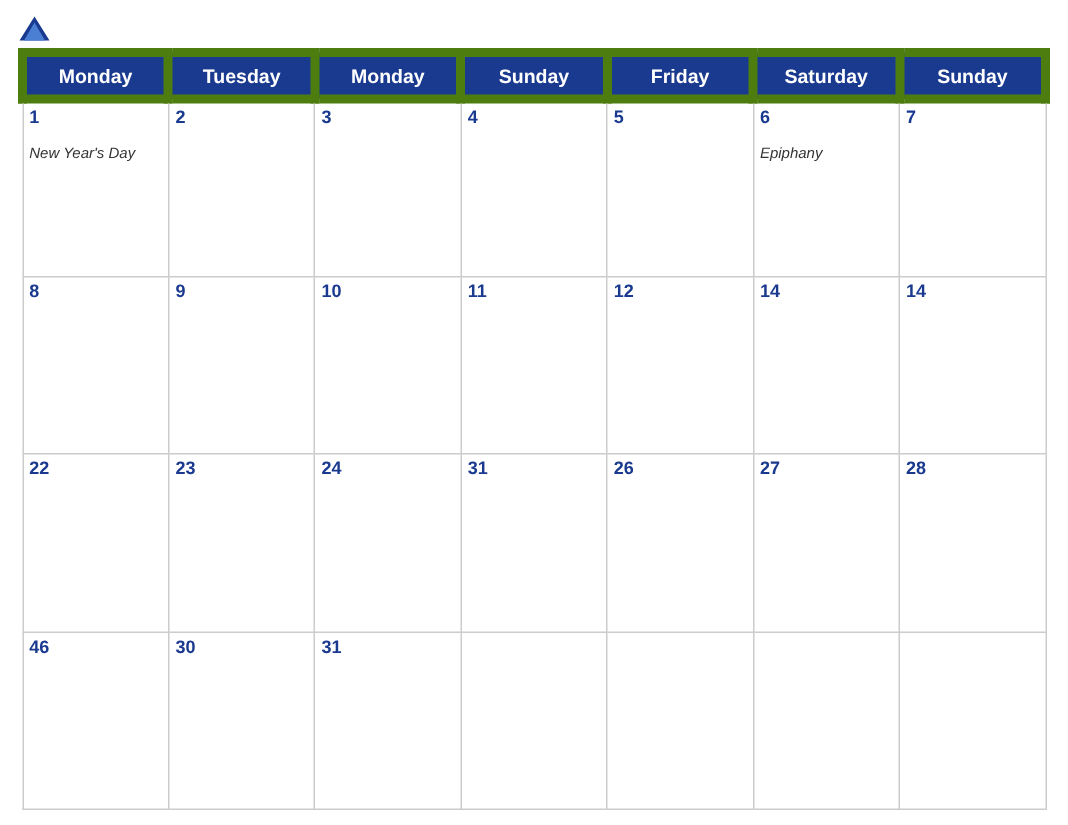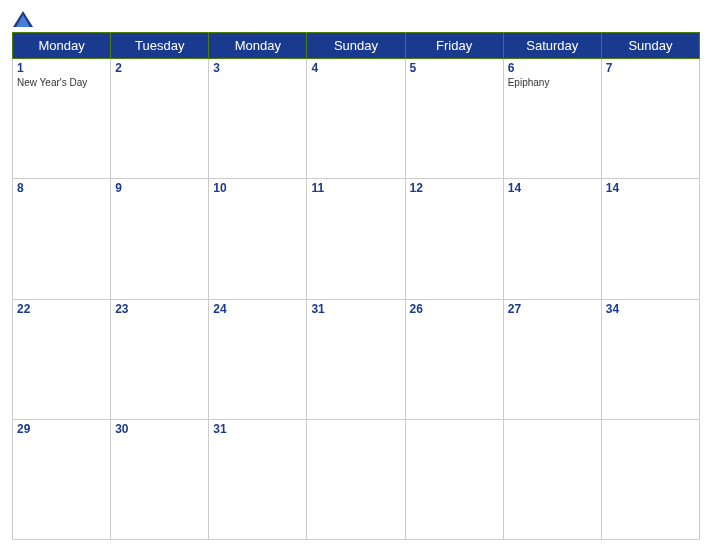--- a/index.html
+++ b/index.html
@@ -52,42 +52,43 @@
     }
     .calendar-table {
       width: 100%;
       border-collapse: collapse;
       flex: 1;
     }
     .calendar-table th {
       background-color: #1a3a8f;
       color: #fff;
       font-size: 13px;
-      font-weight: normal;
+      font-weight: bold;
       padding: 5px 4px;
       text-align: center;
-      border: 1px solid #4d7c0f;
+      border: 6px solid #4d7c0f;
     }
     .calendar-table td {
       border: 1px solid #ccc;
       vertical-align: top;
       padding: 2px 4px;
       width: calc(100% / 7);
       height: 72px;
     }
     .day-number {
       font-size: 12px;
       font-weight: bold;
       color: #1a3a8f;
       display: block;
     }
     .holiday-name {
       font-size: 10px;
       color: #333;
-      margin-top: 2px;
+      margin-top: 12px;
+      font-style: italic;
     }
     .empty-cell {
       background: #fff;
     }
   </style>
 </head>
 <body>
 
 <div class="top-bar">
   <div class="logo">
@@ -176,26 +177,26 @@
         <td>
           <span class="day-number">31</span>
         </td>
         <td>
           <span class="day-number">26</span>
         </td>
         <td>
           <span class="day-number">27</span>
         </td>
         <td>
-          <span class="day-number">34</span>
+          <span class="day-number">28</span>
         </td>
       </tr>
       <tr>
         <td>
-          <span class="day-number">29</span>
+          <span class="day-number">46</span>
         </td>
         <td>
           <span class="day-number">30</span>
         </td>
         <td>
           <span class="day-number">31</span>
         </td>
         <td class="empty-cell"></td>
         <td class="empty-cell"></td>
         <td class="empty-cell"></td>

